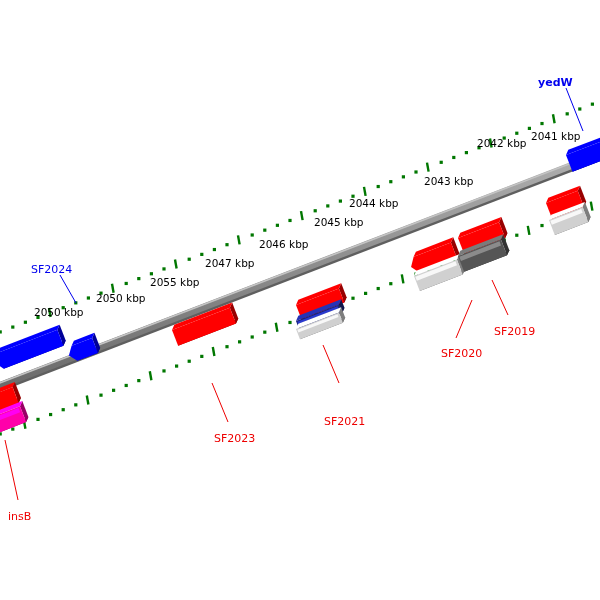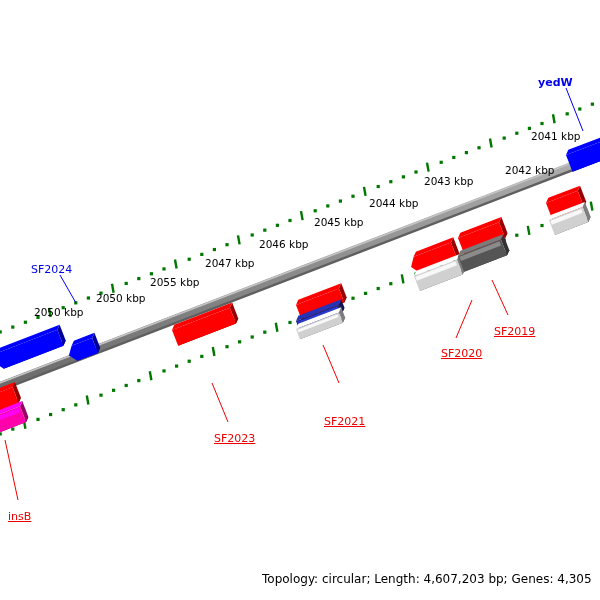--- a/index.html
+++ b/index.html
@@ -22,21 +22,21 @@
     position:absolute;left:262px;top:572px;font-size:12px;color:#000;
   }
 
   .tick-label{
     position:absolute;font-size:10.5px;color:#000;white-space:nowrap;
   }
   .gene-label{
     position:absolute;font-size:11px;white-space:nowrap;
   }
   .gene-label.blue{color:#0000ee;}
-  .gene-label.red{color:#ee0000;text-decoration:underline;}
+  .gene-label.red{color:#ee0000;}
 </style>
 </head>
 <body>
 
 <div id="stage">
 
   <svg class="svg-layer" id="art" viewBox="0 0 600 600">
     <defs>
       <linearGradient id="gAxis" x1="0" y1="0" x2="0" y2="1">
         <stop offset="0%" stop-color="#b0b0b0"></stop>
@@ -270,29 +270,28 @@
   </svg>
 
 
   <div id="ruler-labels">
       <div class="tick-label" style="left: 34px; top: 306px;">2050 kbp</div>
       <div class="tick-label" style="left: 96px; top: 292px;">2050 kbp</div>
       <div class="tick-label" style="left: 150px; top: 276px;">2055 kbp</div>
       <div class="tick-label" style="left: 205px; top: 257px;">2047 kbp</div>
       <div class="tick-label" style="left: 259px; top: 238px;">2046 kbp</div>
       <div class="tick-label" style="left: 314px; top: 216px;">2045 kbp</div>
-      <div class="tick-label" style="left: 369px; top: 197px;">2044 kbp</div>
+      <div class="tick-label" style="left: 349px; top: 197px;">2044 kbp</div>
       <div class="tick-label" style="left: 424px; top: 175px;">2043 kbp</div>
-      <div class="tick-label" style="left: 477px; top: 164px; margin-left: 28px;">2042 kbp</div>
+      <div class="tick-label" style="left: 477px; top: 137px;">2042 kbp</div>
       <div class="tick-label" style="left: 531px; top: 130px; text-align: right;">2041 kbp</div>
     </div>
   <div id="gene-labels">
       <div class="gene-label blue" style="left: 538px; top: 76px; font-weight: bold;">yedW</div>
       <div class="gene-label blue" style="left: 31px; top: 263px;">SF2024</div>
       <div class="gene-label red" style="left: 494px; top: 325px;">SF2019</div>
       <div class="gene-label red" style="left: 441px; top: 347px;">SF2020</div>
       <div class="gene-label red" style="left: 324px; top: 415px;">SF2021</div>
       <div class="gene-label red" style="left: 214px; top: 432px;">SF2023</div>
       <div class="gene-label red" style="left: 8px; top: 510px;">insB</div>
     </div>
 
-  <div class="footer-right">Topology: circular; Length: 4,607,203 bp; Genes: 4,305</div>
 </div>
 
 </body></html>

